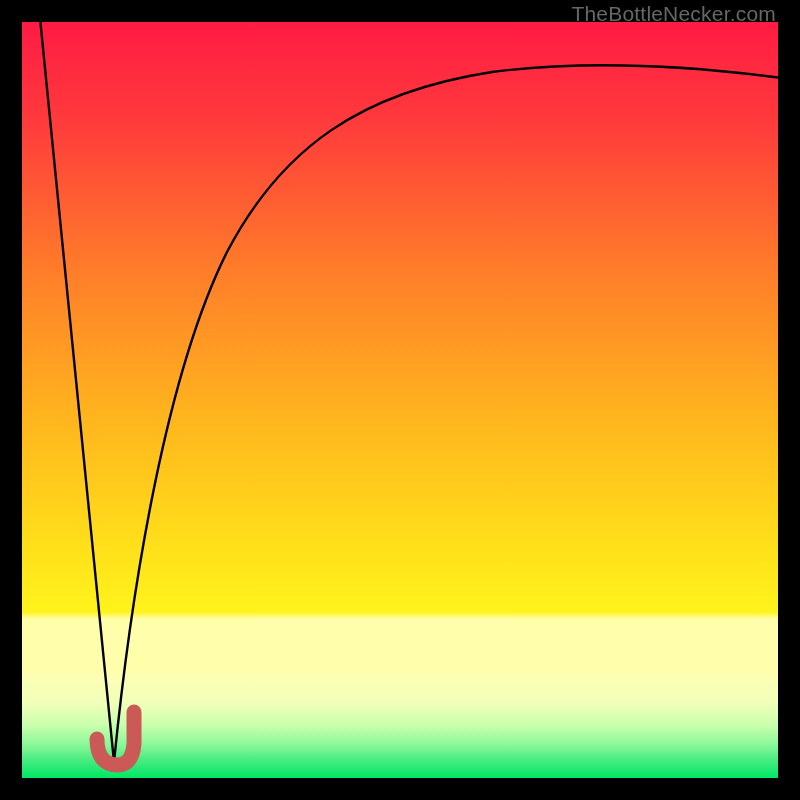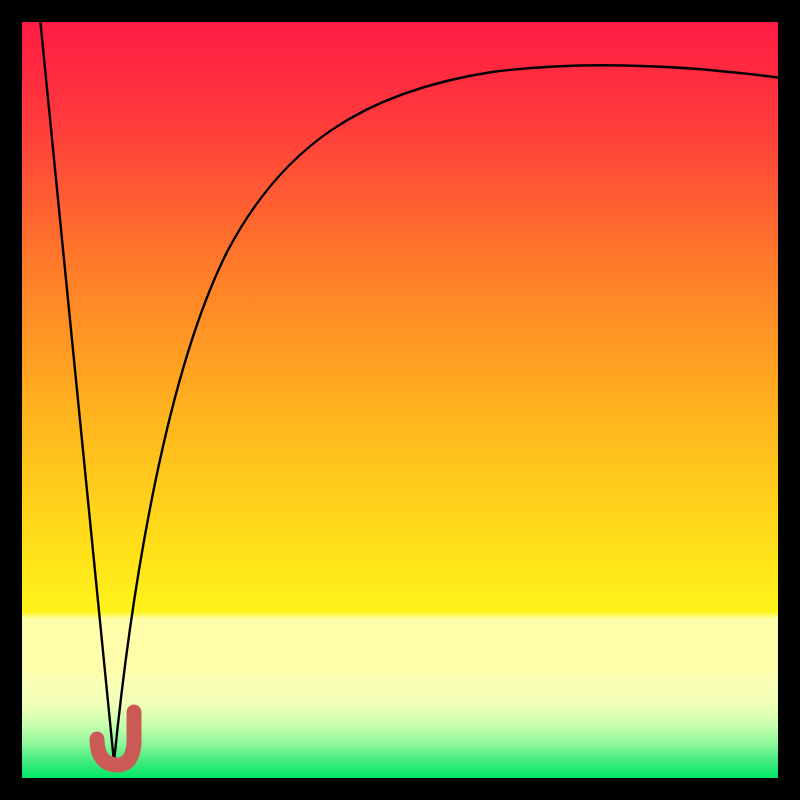--- a/index.html
+++ b/index.html
@@ -88,14 +88,15 @@
                C 570 37, 670 44, 760 56" stroke="#000" stroke-width="2.4" fill="none"></path>
 
       <path d="M 75 717
                Q 75 743, 96 743
                Q 110 743, 112 722
                L 112 690" stroke="#cb5a57" stroke-width="15" fill="none" stroke-linecap="round" stroke-linejoin="round"></path>
     </svg>
 
   </div>
 
+  <div class="watermark">TheBottleNecker.com</div>
 
 </div>
 
 </body></html>

